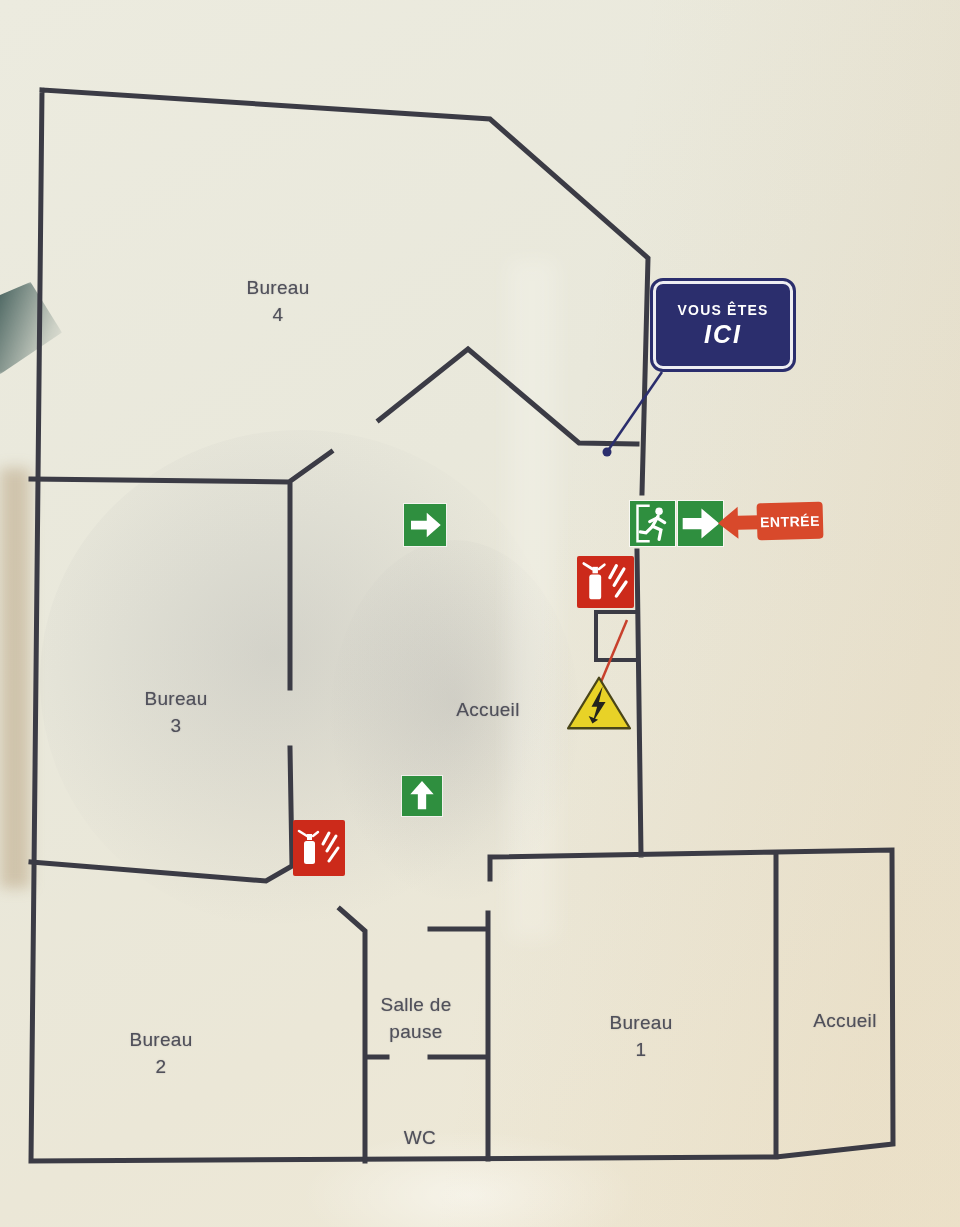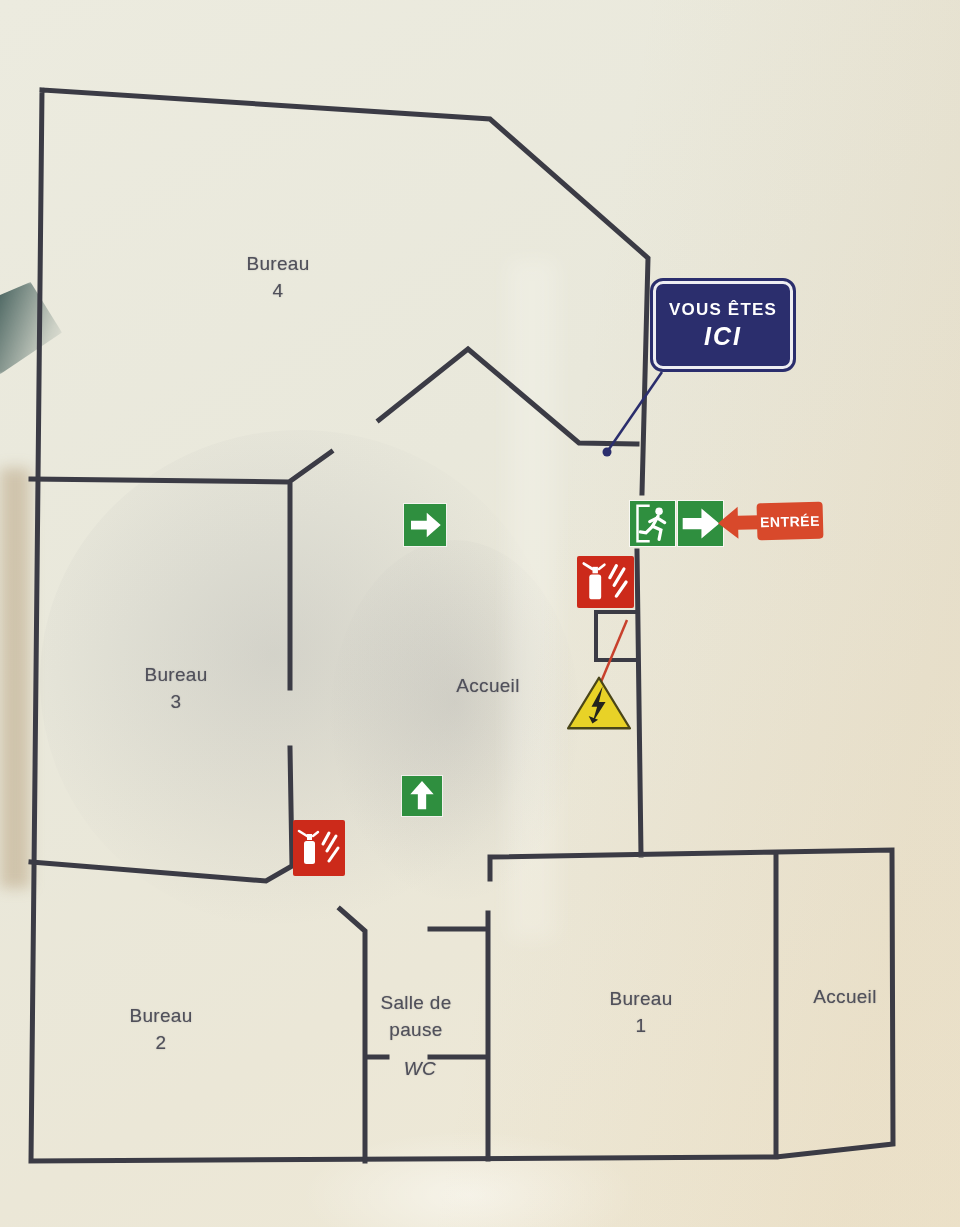--- a/index.html
+++ b/index.html
@@ -47,30 +47,31 @@
     background:linear-gradient(100deg,rgba(0,0,0,0) 55%,rgba(206,172,120,.14) 90%);
   }
   
   #walls{position:absolute;left:0;top:0;}
   
   .room-label{
     position:absolute;text-align:center;
     color:#50505a;font-size:19px;line-height:27px;font-weight:400;
     text-shadow:0 0 1.2px rgba(90,90,100,.55);
     letter-spacing:.3px;
+    margin-top:24px;
   }
   
   .yai{
     position:absolute;left:653px;top:281px;width:134px;height:82px;
     background:#2b2e6d;border:3px solid rgba(255,255,255,.92);
     outline:3px solid #2b2e6d;border-radius:10px;
     display:flex;flex-direction:column;align-items:center;justify-content:center;
     color:#fff;
   }
-  .yai .l1{font-size:17px;font-weight:700;letter-spacing:1.2px;}
+  .yai .l1{font-size:14px;font-weight:700;letter-spacing:1.2px;}
   .yai .l2{font-size:25px;font-weight:700;letter-spacing:2px;margin-top:2px;font-style:italic;}
   
   .exit-pair{position:absolute;left:630px;top:501px;display:flex;gap:3px;}
   .exit-sq{width:45px;height:45px;background:#2f8f3f;box-shadow:0 0 0 1px rgba(255,255,255,.7);}
   
   .entree-group{position:absolute;left:718px;top:503px;display:flex;align-items:center;transform:rotate(-1.5deg);}
   .entree-label{
     width:66px;height:37px;margin-left:-3px;background:#d8492b;border-radius:4px;
     display:flex;align-items:center;justify-content:center;
     color:#fff;font-weight:700;font-size:14px;letter-spacing:.5px;
@@ -131,26 +132,26 @@
 
   <div class="room-label" style="left:408px;top:672px;width:160px;">
     <div>Accueil</div>
   </div>
 
   <div class="room-label" style="left:81px;top:1002px;width:160px;">
     <div>Bureau</div>
     <div>2</div>
   </div>
 
-  <div class="room-label" style="left:356px;top:989px;width:120px;">
+  <div class="room-label" style="left:356px;top:967px;width:120px;">
     <div>Salle de</div>
     <div>pause</div>
   </div>
 
-  <div class="room-label" style="left:380px;top:1055px;width:80px;font-style:italic;">
+  <div class="room-label" style="left:380px;top:1100px;width:80px;">
     <div>WC</div>
   </div>
 
   <div class="room-label" style="left:561px;top:985px;width:160px;">
     <div>Bureau</div>
     <div>1</div>
   </div>
 
   <div class="room-label" style="left:785px;top:983px;width:120px;">
     <div>Accueil</div>

